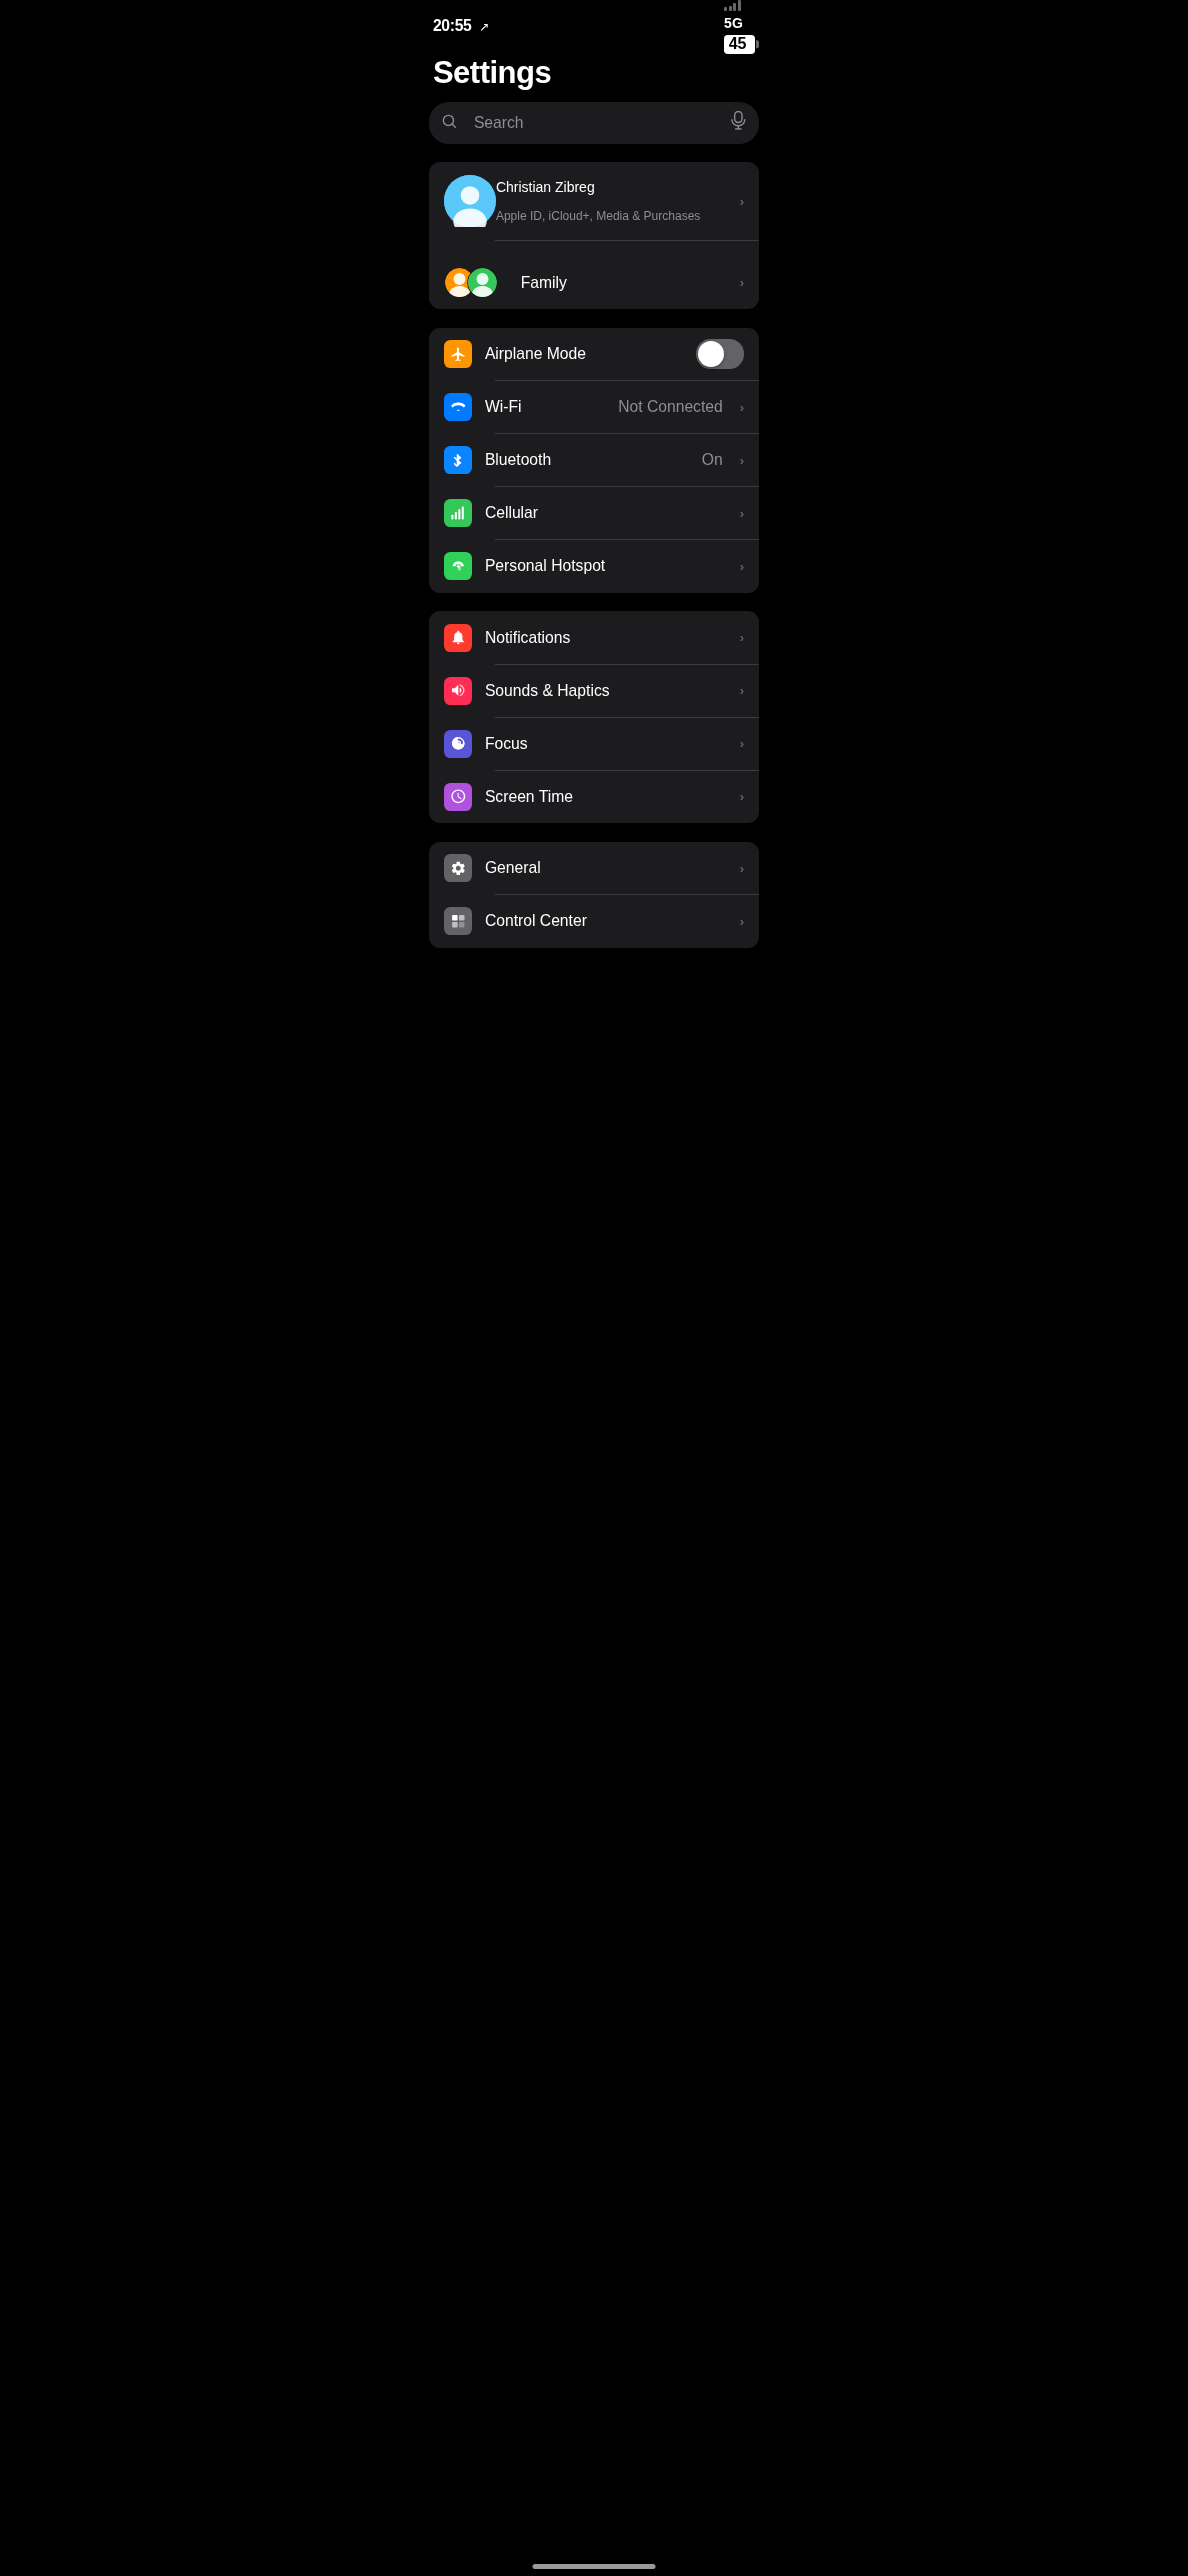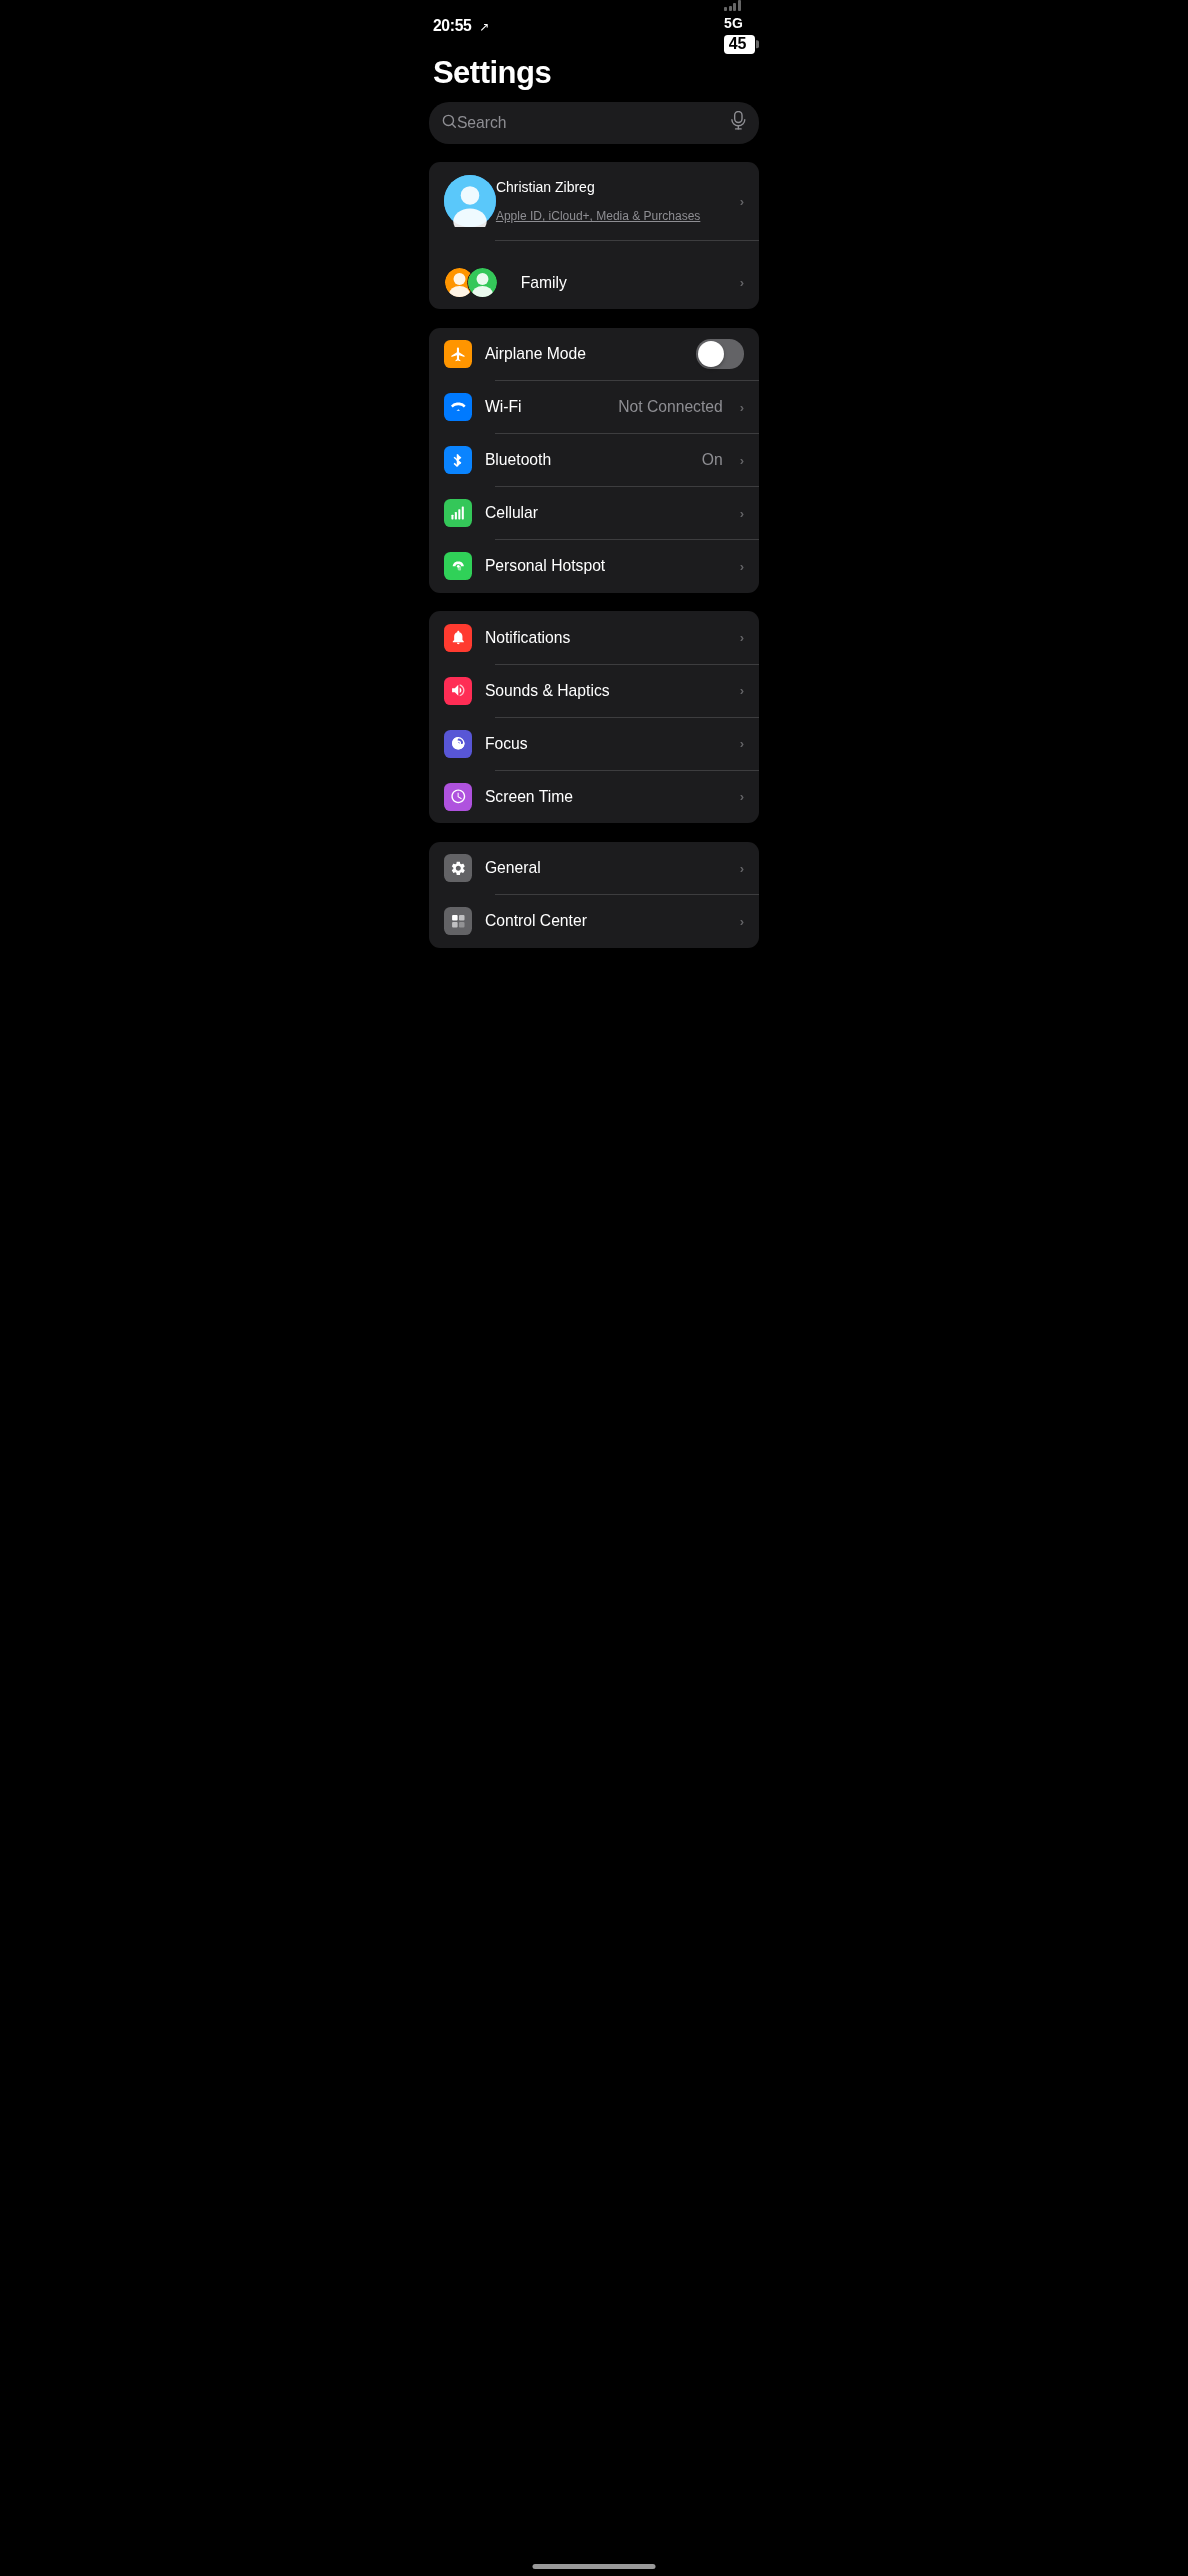--- a/index.html
+++ b/index.html
@@ -104,21 +104,21 @@
     .search-container {
       padding: 0 14.7px 18.4px 14.7px;
     }
 
     .search-bar {
       background: #1c1c1e;
       border-radius: 20px;
       display: flex;
       align-items: center;
       padding: 9.2px 13px;
-      gap: 0;
+      gap: 17px;
     }
 
     .search-icon-svg {
       color: #8e8e93;
       font-size: 14.7px;
     }
 
     .search-placeholder {
       color: #8e8e93;
       font-size: 15.7px;
@@ -226,21 +226,20 @@
 
     .profile-name {
       font-size: 14px;
       font-weight: 400;
     }
 
     .profile-subtitle {
       font-size: 12px;
       color: #8e8e93;
       margin-top: 14px;
-      text-decoration: underline;
     }
 
     
     .family-avatars {
       display: flex;
       margin-right: 13px;
       gap: -7.4px;
     }
 
     

